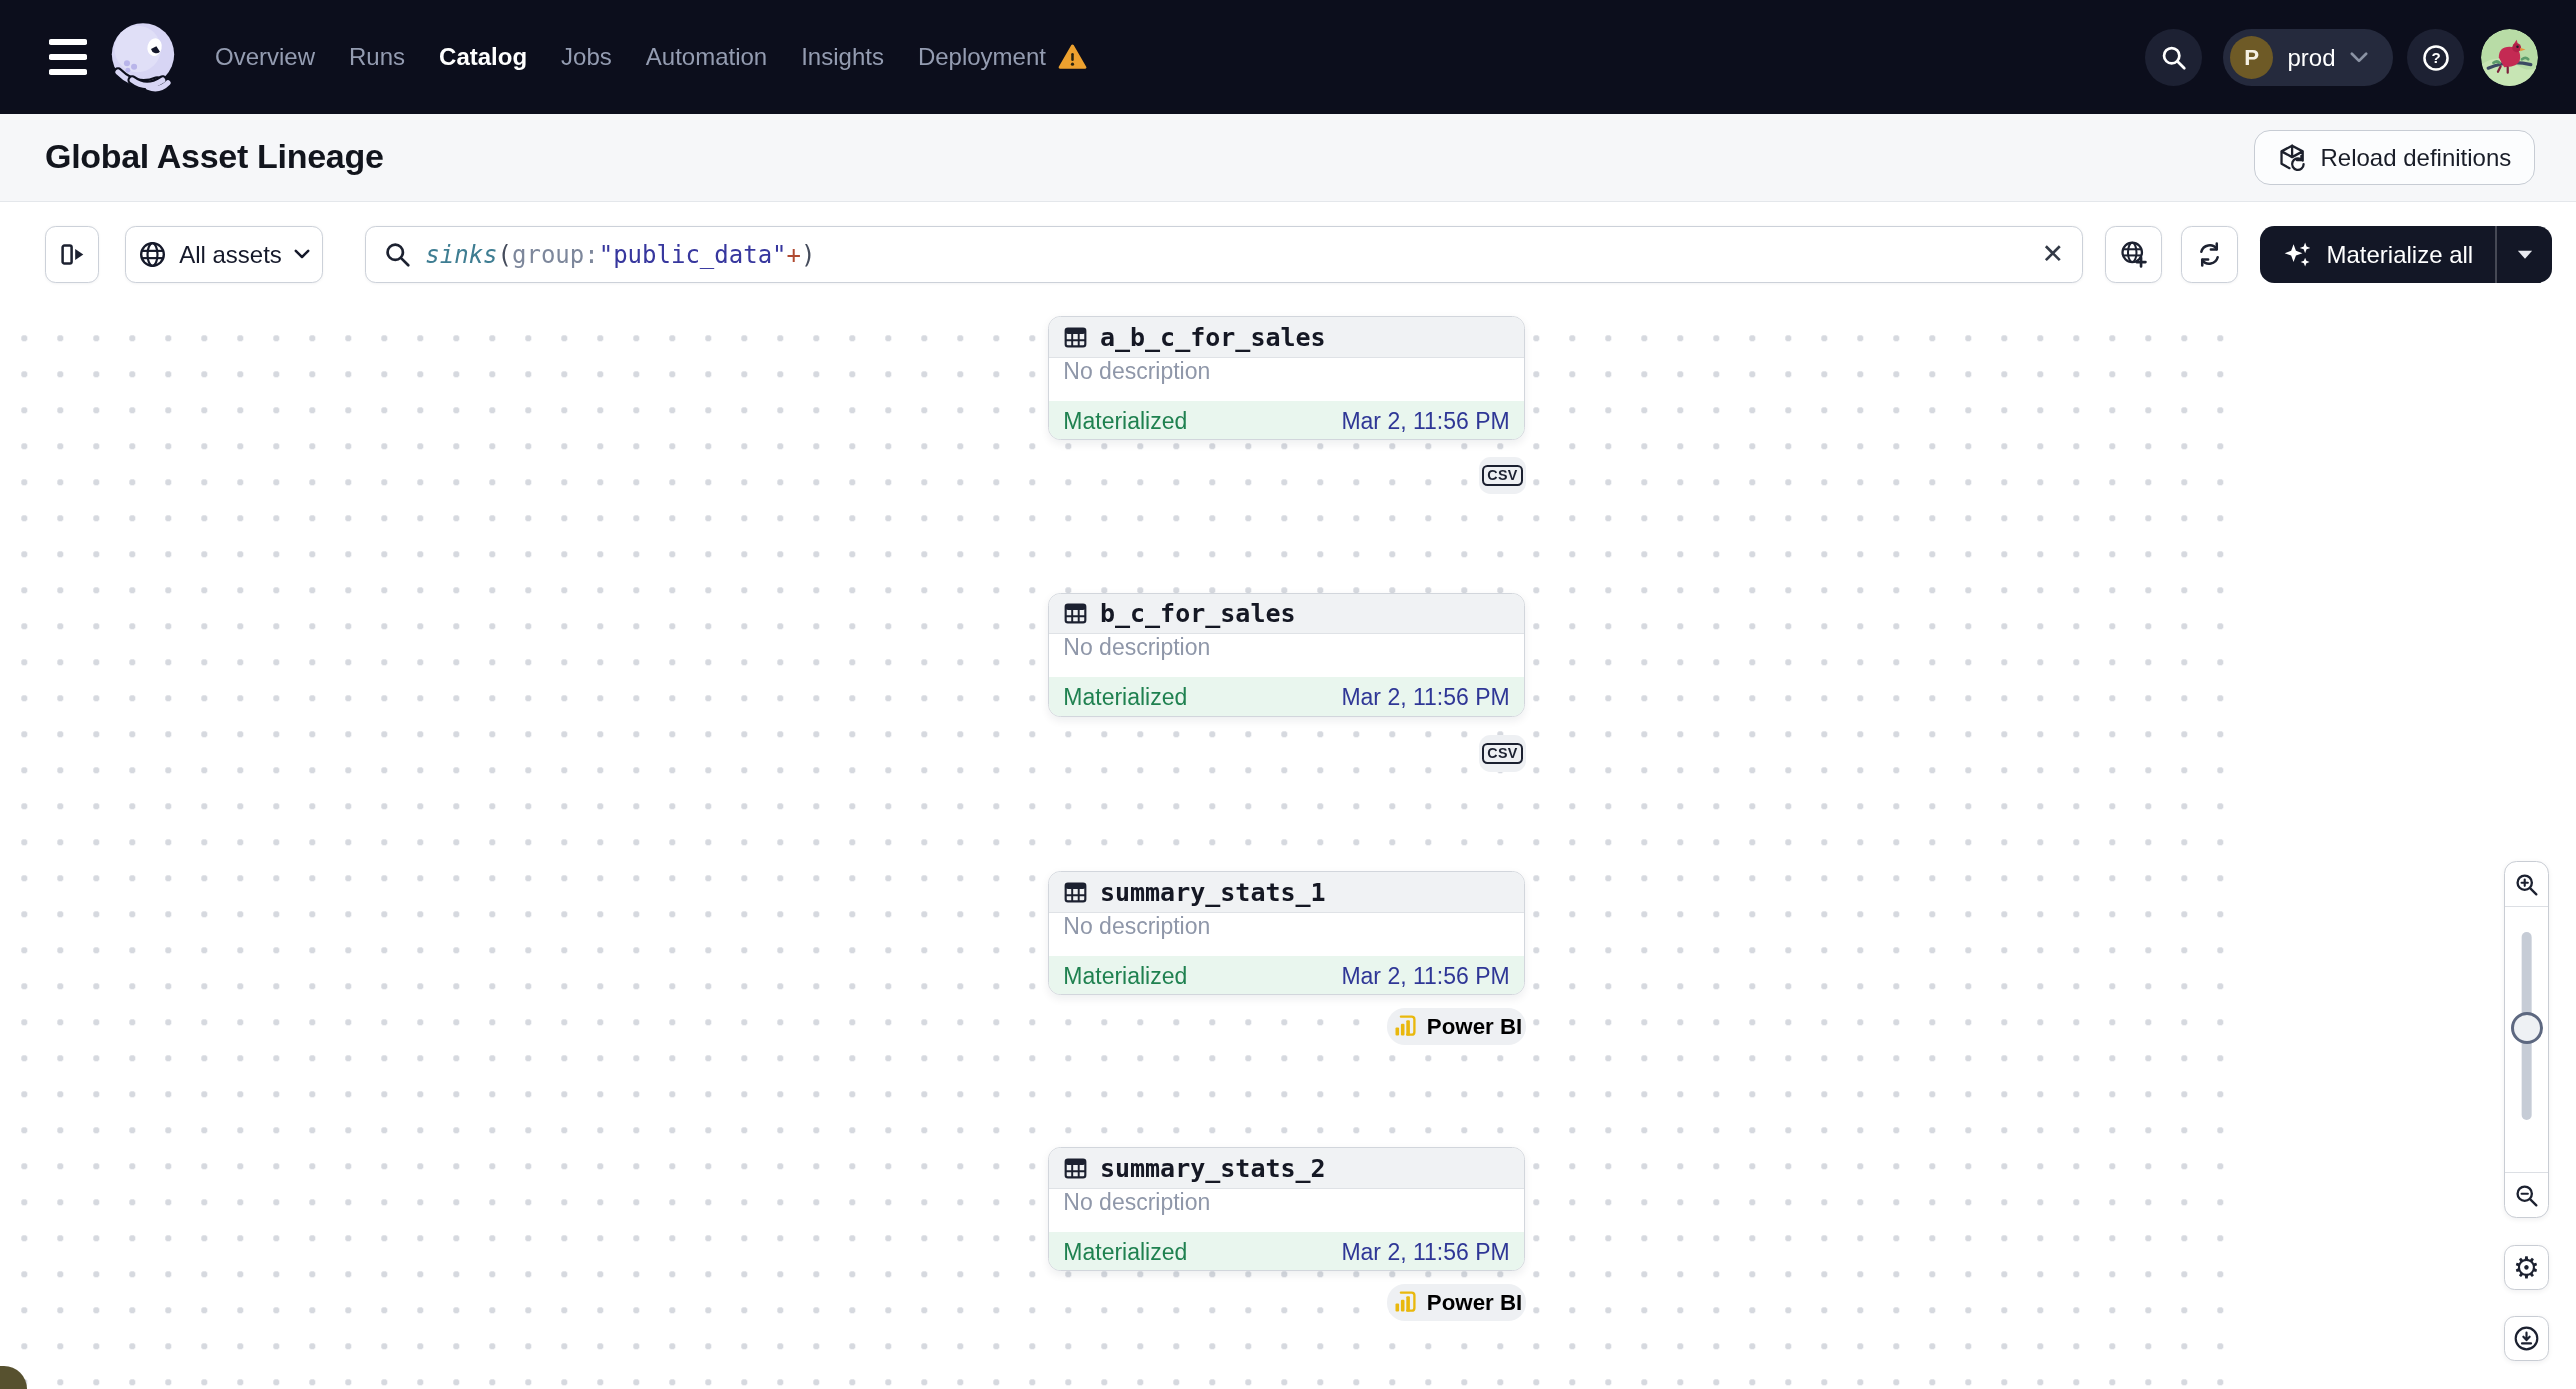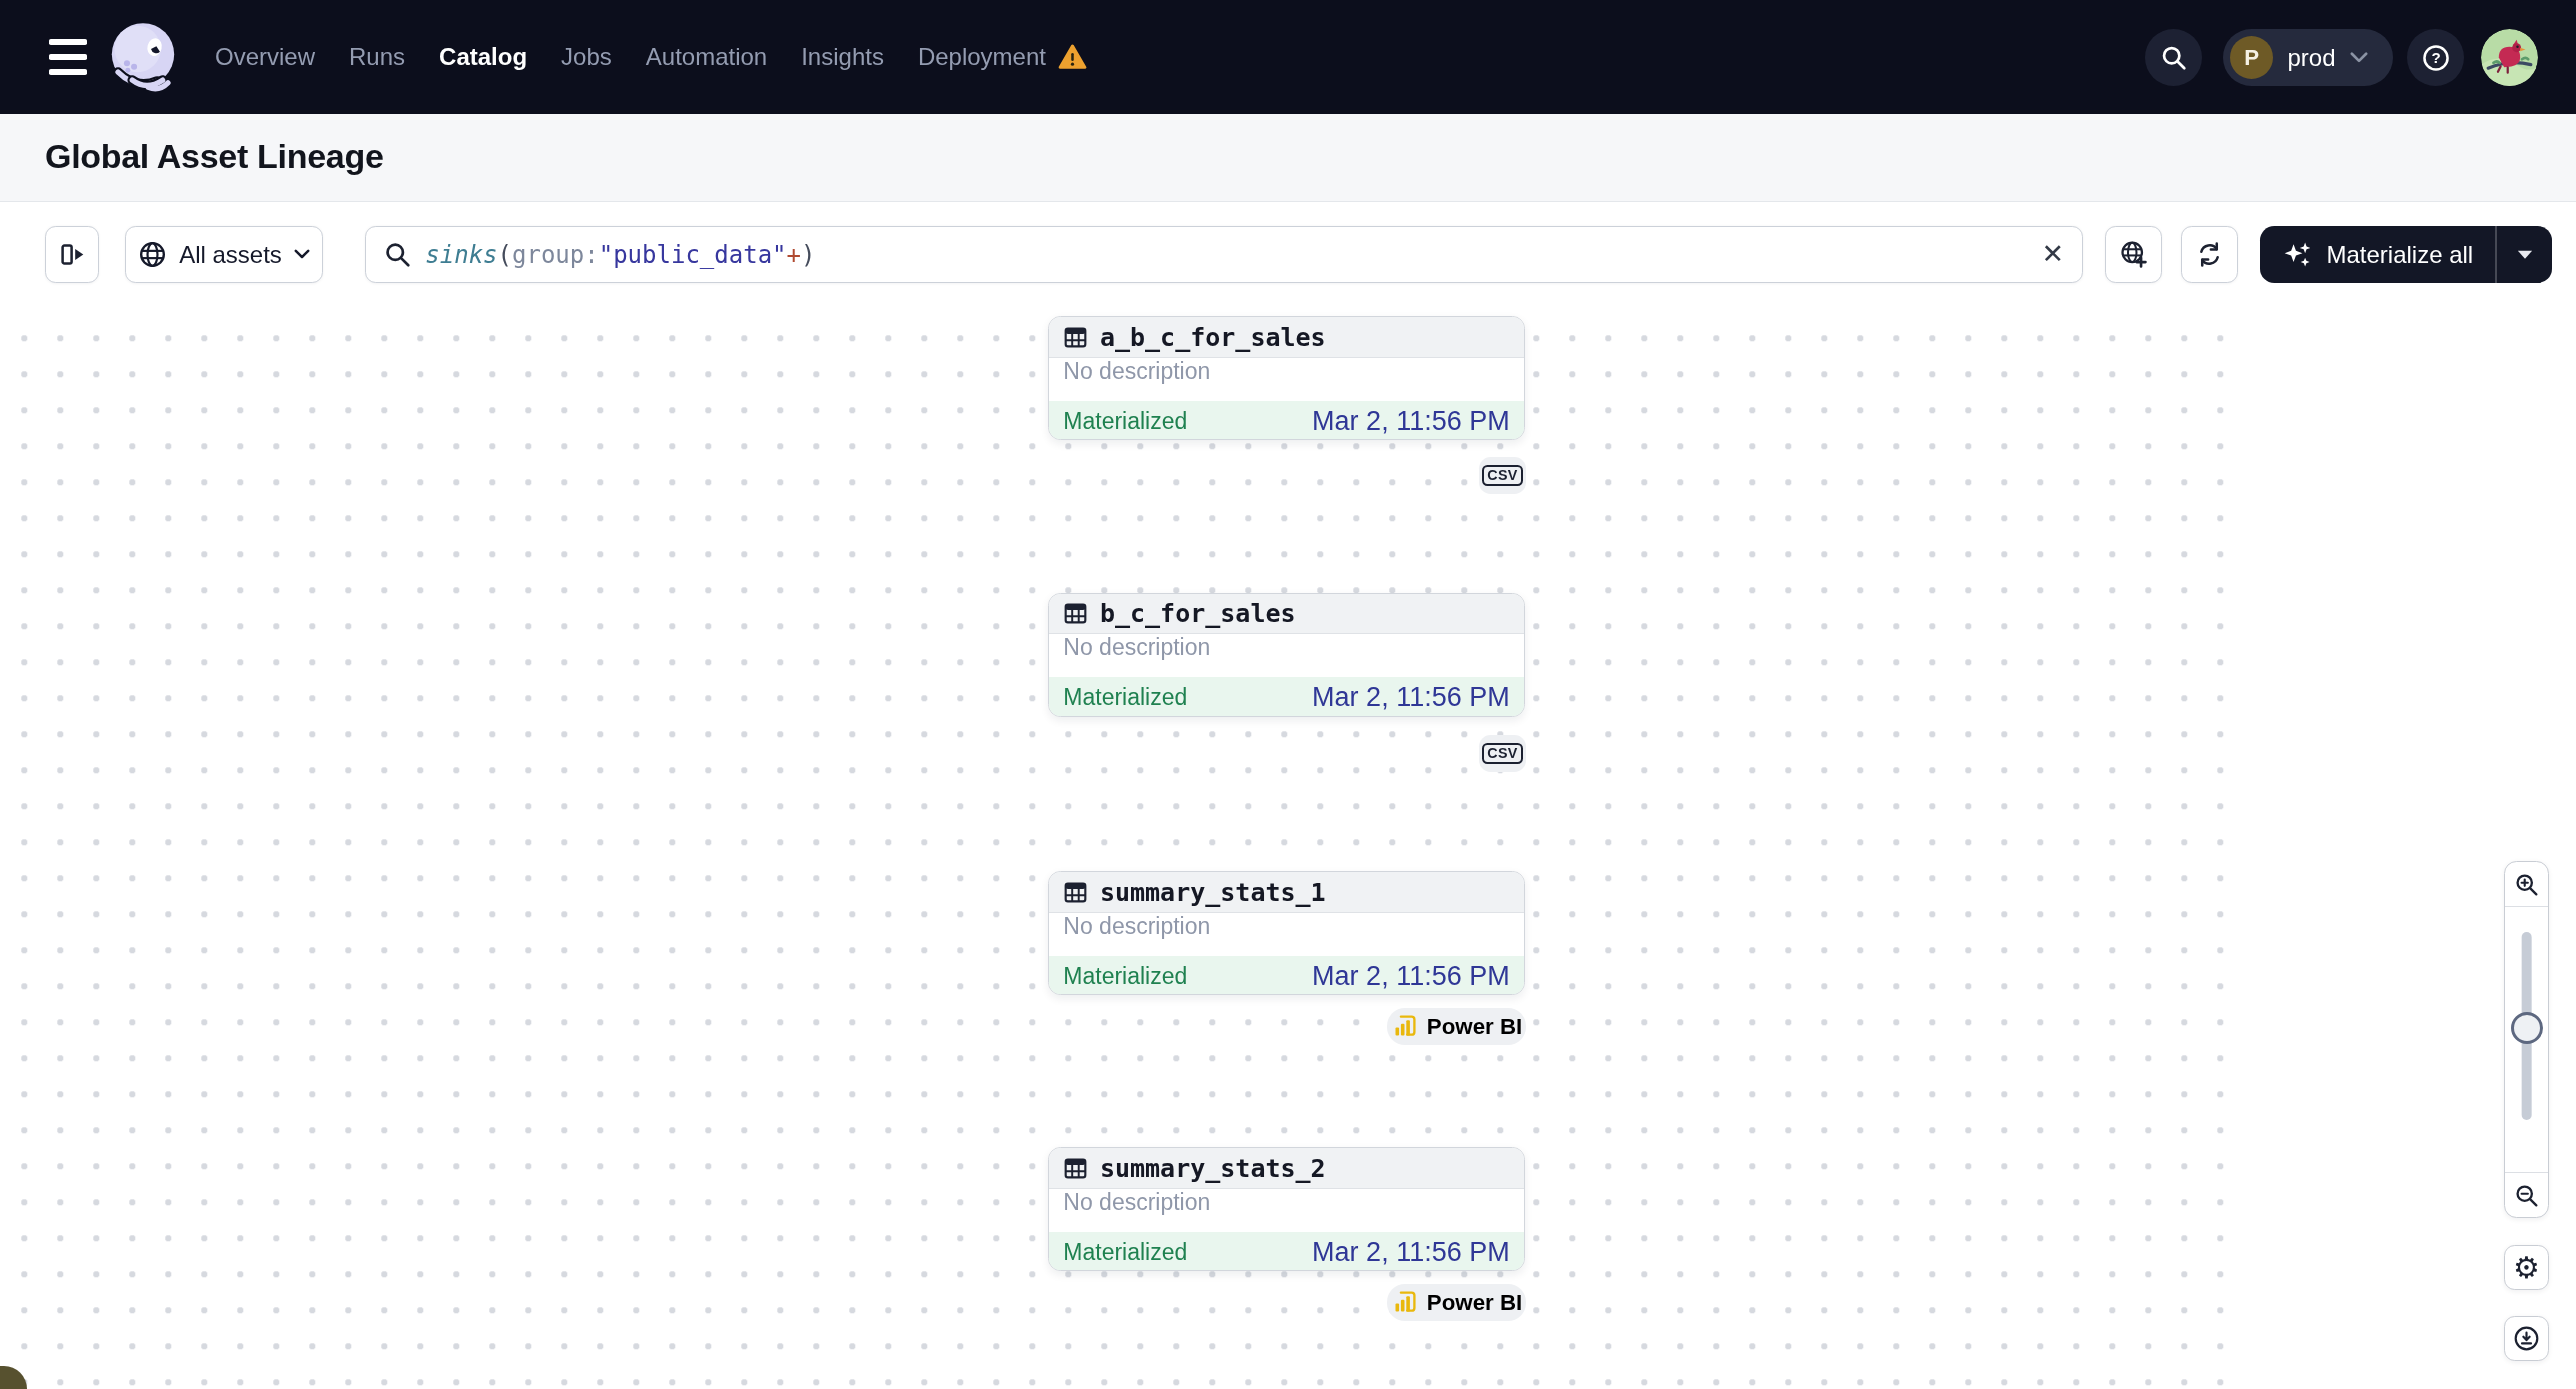--- a/index.html
+++ b/index.html
@@ -55,21 +55,21 @@
   .mat-caret { width:55px; display:flex; align-items:center; justify-content:center; background:none; border:none; cursor:pointer; }
 
   
   .card { position:absolute; left:1048px; width:477px; height:124px; background:#ffffff; border:1.8px solid #d2d6dc; border-radius:12.5px; display:flex; flex-direction:column; overflow:hidden; box-shadow:0 3.6px 9px rgba(20,24,40,.07); cursor:pointer; }
   .card-h { height:41px; background:#f0f2f4; border-bottom:1.8px solid #dfe2e6; display:flex; align-items:center; padding:0 14.3px; gap:11.6px; flex:none; }
   .card-name { font-family:"DejaVu Sans Mono", monospace; font-size:25px; font-weight:600; color:#151824; }
   .card-b { flex:1; display:flex; align-items:center; padding:0 14.3px; }
   .card-desc { font-size:23px; color:#8f97a9; }
   .card-f { height:40px; background:#e9f6ee; display:flex; align-items:center; justify-content:space-between; padding:0 14.3px; flex:none;margin-top:16px; }
   .status { font-size:23px; color:#1f8150; }
-  .ts { font-size:27px; color:#2f3796; }
+  .ts { font-size:23px; color:#2f3796; }
 
   .kind { position:absolute; background:#eef0f3; border-radius:11.6px; display:flex; align-items:center; justify-content:center; cursor:pointer; border:none; }
   .kind.csv { left:1479px; width:47px; height:37px; }
   .csvbox { border:2.7px solid #1b2030; border-radius:5.4px; color:#1b2030; font-size:14.3px; font-weight:700; letter-spacing:0.4px; padding:0.9px 3.6px; line-height:1.1; }
   .kind.pbi { left:1387px; width:139px; height:37px; gap:9px; border-radius:18px; font-size:22.3px; font-weight:700; color:#000000; }
 
   
   .zoom-panel { position:absolute; left:2504px; top:659px; width:45px; height:357px; background:#ffffff; border:1.8px solid #c9cdd4; border-radius:12.5px; display:flex; flex-direction:column; box-shadow:0 1.8px 5.4px rgba(18,22,40,.06); }
   .zp-btn { height:45px; flex:none; background:none; border:none; display:flex; align-items:center; justify-content:center; cursor:pointer; }
   .zp-top { border-bottom:1.8px solid #dcdfe4; }
@@ -175,20 +175,30 @@
         <circle cx="41" cy="20" r="1.4" fill="#1c1c28"></circle>
         <path d="M22 42 l-3 6 M30 43 l0 6" stroke="#7e1f3c" stroke-width="2.5" stroke-linecap="round"></path>
         <path d="M14 38 q4 -3 7 0 M46 34 q4 -3 7 0" stroke="#5d9c6b" stroke-width="3" fill="none" stroke-linecap="round"></path>
       </svg>
     </button>
   </div>
 </nav>
 
 <header class="page-header">
   <h1 class="page-title">Global Asset Lineage</h1>
+  <button class="reload-btn">
+    <span>
+      <svg width="30" height="30" viewBox="0 0 34 34">
+        <path d="M16 3 L28 9.5 V20 M16 3 L4 9.5 V23.5 L13 28.5 M16 3 V16 M4 9.5 L16 16 M28 9.5 L16 16" stroke="#1c202c" stroke-width="2.6" fill="none" stroke-linejoin="round" stroke-linecap="round"></path>
+        <path d="M29 24 a6.5 6.5 0 1 1 -3 -5.5" stroke="#1c202c" stroke-width="2.6" fill="none" stroke-linecap="round"></path>
+        <path d="M26.5 14.5 l0 5 l-5 0" stroke="#1c202c" stroke-width="2.6" fill="none" stroke-linecap="round" stroke-linejoin="round"></path>
+      </svg>
+    </span>
+    <span>Reload definitions</span>
+  </button>
 </header>
 
 <div class="canvas">
   <div class="dots"></div>
 
   <button class="toolbar-btn panel-btn">
     <svg width="29" height="27" viewBox="0 0 32 30">
       <rect x="5" y="5" width="10" height="20" rx="2" stroke="#1c2130" stroke-width="2.8" fill="none"></rect>
       <path d="M19 9 L28 15 L19 21 Z" fill="#1c2130"></path>
     </svg>

